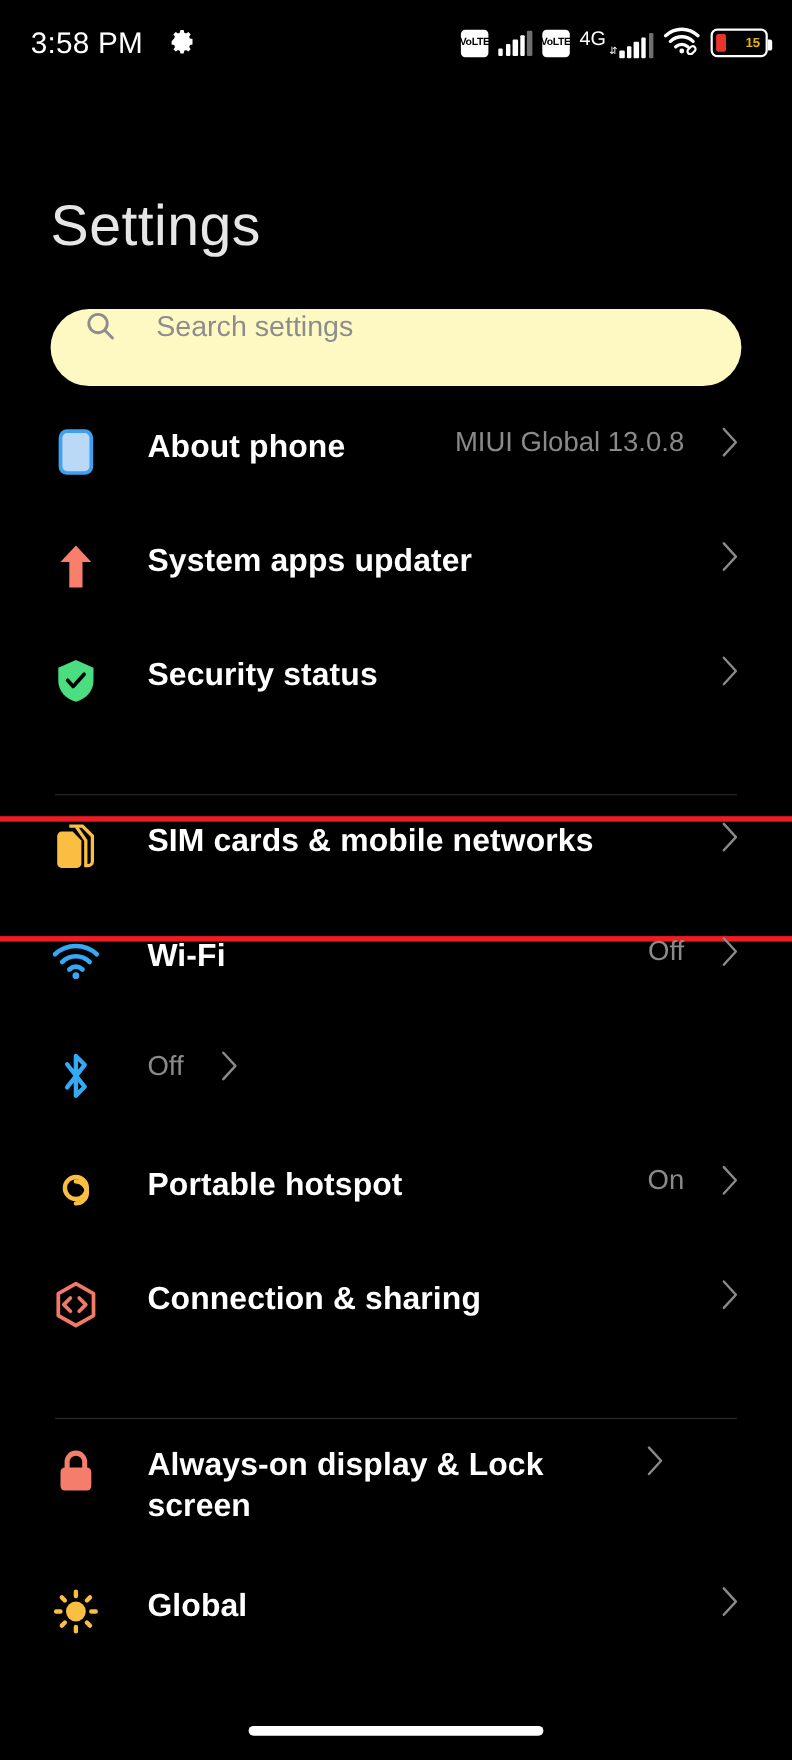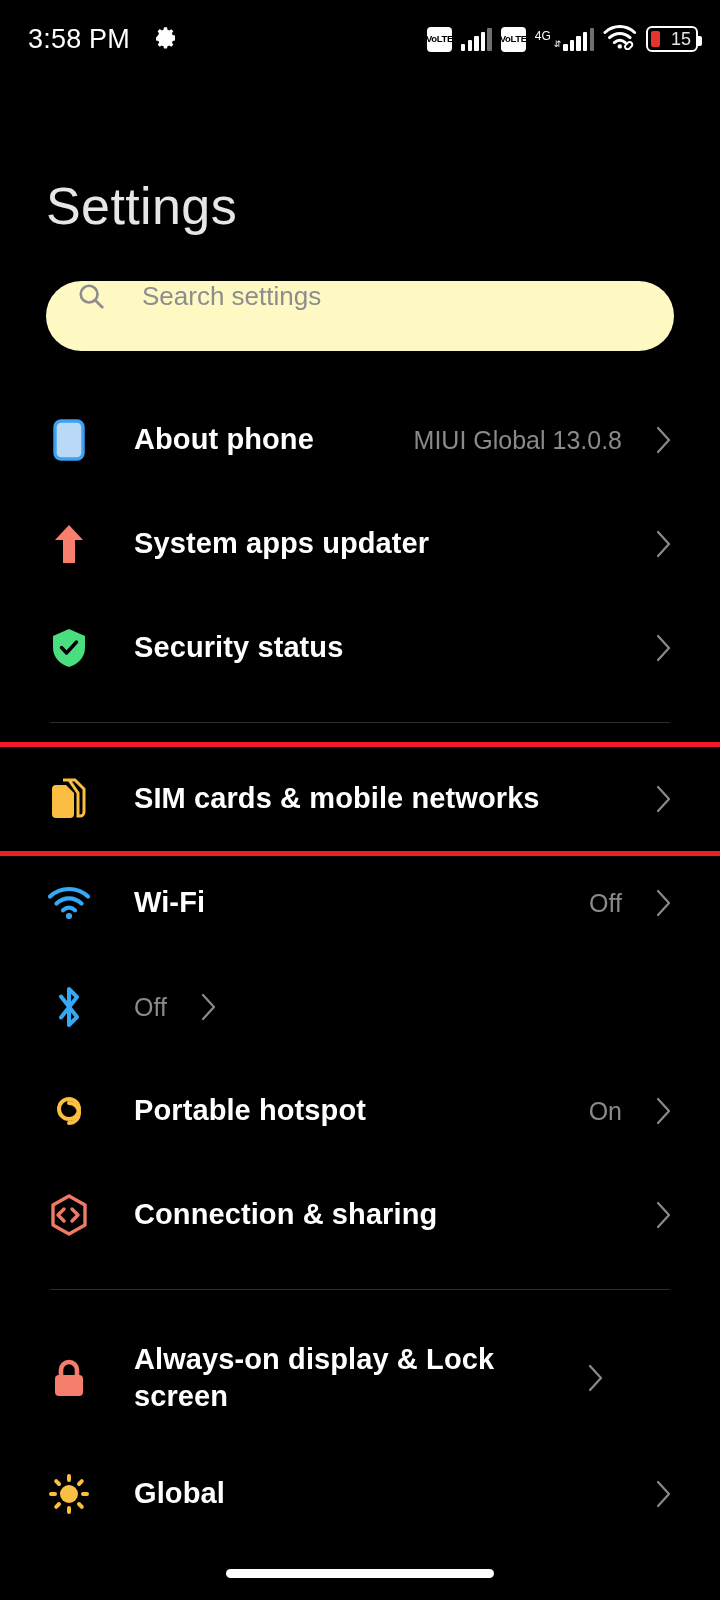--- a/index.html
+++ b/index.html
@@ -28,37 +28,37 @@
   }
   .volte b{ color:#000; font-size:9.5px; font-weight:700; letter-spacing:-.3px; }
   .bars{ display:flex; align-items:flex-end; gap:2.2px; height:24px; }
   .bars i{ display:block; width:4.4px; background:#fff; border-radius:1px; }
   .bars i:nth-child(1){ height:7px; }
   .bars i:nth-child(2){ height:11px; }
   .bars i:nth-child(3){ height:15px; }
   .bars i:nth-child(4){ height:19px; }
   .bars i:nth-child(5){ height:23px; background:#6f6f6f; }
   .sig2{ display:flex; align-items:flex-end; gap:3px; }
-  .g4{ color:#fff; font-size:12px; line-height:1; margin-bottom:9px; }
+  .g4{ color:#fff; font-size:18px; line-height:1; margin-bottom:9px; }
   .arrows{ color:#fff; font-size:9px; line-height:1; margin-bottom:2px; letter-spacing:-1px;}
 
   .battery{
     width:52px; height:26px; border:2.4px solid #fff; border-radius:6px;
     display:flex; align-items:center; justify-content:flex-end;
     position:relative; padding-right:5px;
   }
   .battery::after{
     content:""; position:absolute; right:-6px; top:8px;
     width:4px; height:10px; background:#fff; border-radius:0 2px 2px 0;
   }
   .battery .fill{
     position:absolute; left:3px; top:3px; bottom:3px; width:9px;
     background:#e8342a; border-radius:2px;
   }
-  .battery .pct{ color:#e5e5e5; font-size:18px; font-weight:400; z-index:2; }
+  .battery .pct{ color:#eab308; font-size:12px; font-weight:700; z-index:2; }
 
   
   .page-title{
     position:absolute; left:46px; top:176px;
     color:#e6e6e6; font-size:52px; font-weight:400; letter-spacing:.4px;
   }
 
   
   .search{
     position:absolute; left:46px; top:281px; width:628px; height:70px;
@@ -67,21 +67,21 @@
   }
   .search input{
     background:transparent; border:none; outline:none;
     color:#8d8d8d; font-size:26px; font-family:inherit; width:460px;
   }
   .search input::placeholder{ color:#8d8d8d; }
 
   
   .list{ position:absolute; left:0; top:388px; width:720px; }
   .row{
-    position:relative; display:flex; align-items:center;
+    position:relative; display:flex; 
     height:104px; padding:0 48px 0 46px;
   }
   .row.tall{ height:128px; }
   .ico{
     width:46px; min-width:46px; height:46px;
     display:flex; align-items:center; justify-content:center;
     margin-right:42px;
   }
   .label{
     color:#fff; font-size:29px; font-weight:700; line-height:1.28;

